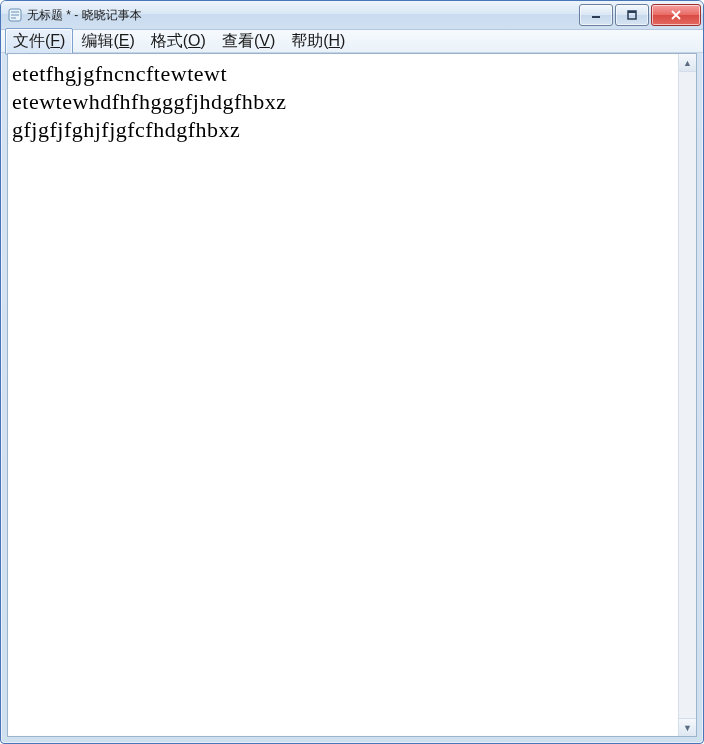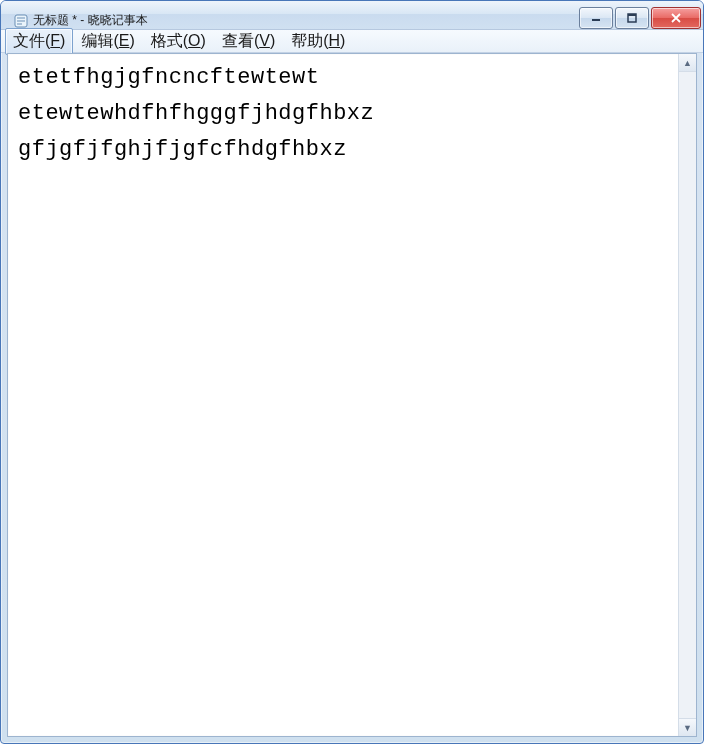--- a/index.html
+++ b/index.html
@@ -7,22 +7,22 @@
     box-sizing:border-box;
     width:704px;height:744px;
     border:1px solid #4876b8;
     background:linear-gradient(to bottom,#d7e4f2 0%,#cfe0ef 100%);
     border-radius:6px 6px 4px 4px;
     position:relative;
     box-shadow:inset 0 0 0 1px rgba(255,255,255,0.5);
   }
   .titlebar{
     height:28px;
-    display:flex;align-items:flex-end;
-    padding:0 2px 0 12px;
+    display:flex;align-items:center;
+    padding:0 2px 0 6px;
     background:linear-gradient(to bottom,#eef4fb 0%,#d9e7f5 45%,#c9dbef 46%,#d0e0f1 100%);
     border-bottom:1px solid #b6c8df;
     border-radius:5px 5px 0 0;
   }
   .app-icon{
     width:16px;height:16px;margin-right:4px;
     display:inline-block;
   }
   .title-text{
     font-size:12px;
@@ -70,24 +70,24 @@
   .client{
     position:absolute;
     left:6px;right:6px;top:52px;bottom:6px;
     background:#ffffff;
     border:1px solid #9db4cf;
     box-shadow:inset 0 0 2px rgba(0,0,0,0.05);
     display:flex;
   }
   .editor{
     flex:1;
-    padding:6px 8px 6px 10px;
-    font-family:Liberation Mono, monospace;
+    padding:6px 8px 6px 4px;
+    font-family:Liberation Serif, serif;
     font-size:22px;
-    line-height:36px;
+    line-height:28px;
     color:#000;
     white-space:pre;
     overflow:hidden;
     word-break:break-all;
     letter-spacing:0.5px;
     outline:none;
     border:none;
     resize:none;
   }
   .vscroll{

